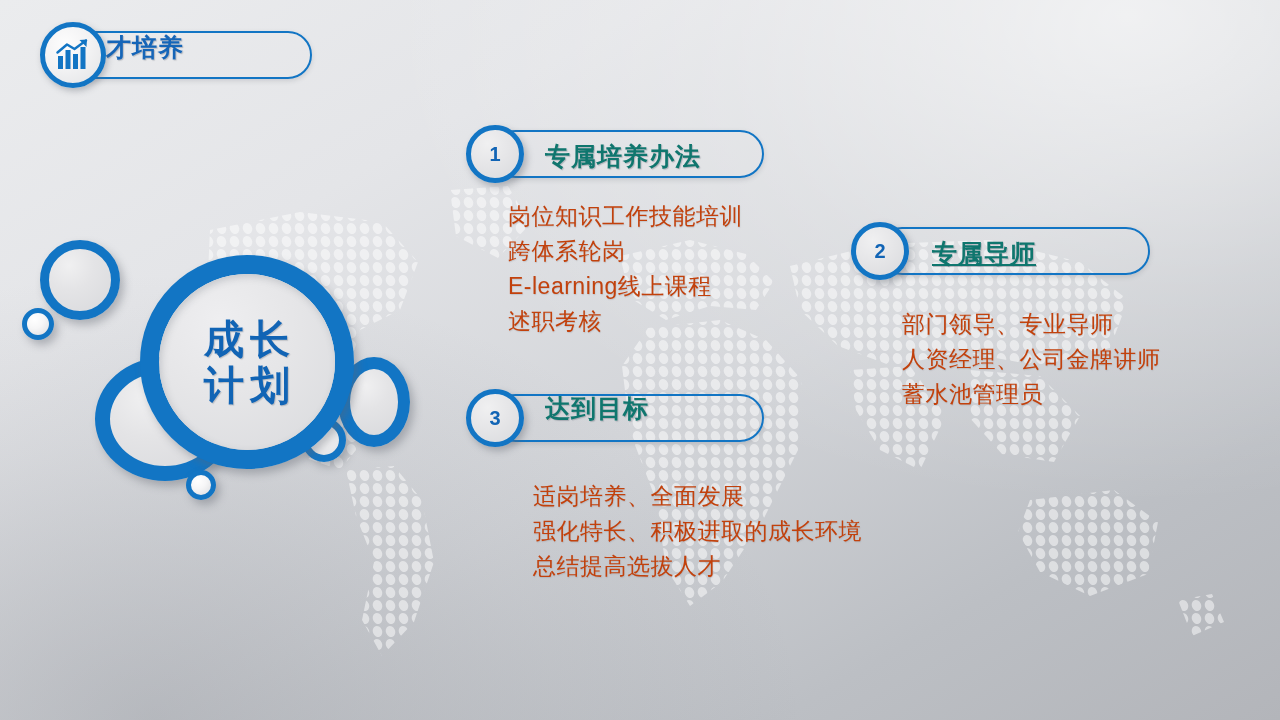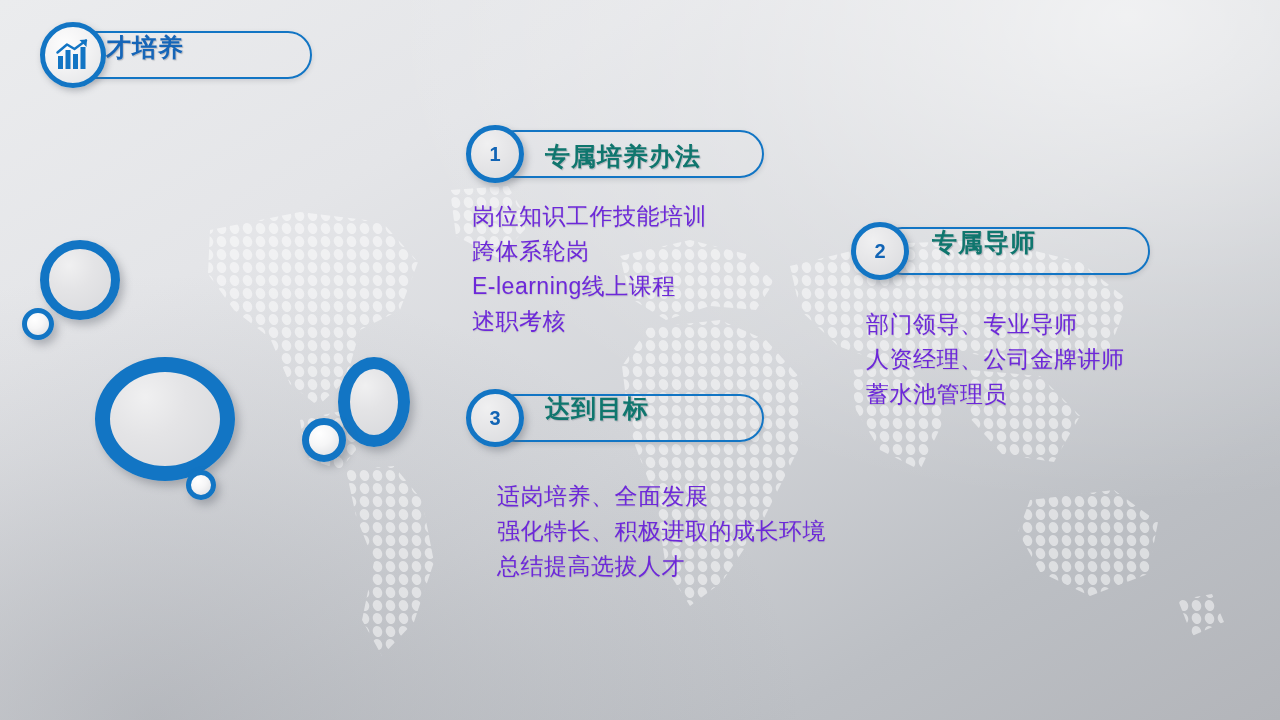--- a/index.html
+++ b/index.html
@@ -168,25 +168,26 @@
   }
   .sec-num {
     font-size: 20px;
     font-weight: bold;
     color: #1164b5;
     line-height: 1;
   }
   .sec-body {
     position: absolute;
     font-size: 23px;
-    color: #6d28d9;
+    color: #c2410c;
     line-height: 1.52;
     letter-spacing: 0.5px;
     white-space: pre-line;
     text-shadow: 0.5px 0.5px 1px rgba(135,140,150,0.30);
+    margin-left: 36px;
   }
 </style>
 </head>
 <body>
 
 <div id="slide">
 
   <div class="bg-base"></div>
   <div class="bg-glow"></div>
   <div class="bg-shade"></div>
@@ -237,39 +238,45 @@
     </div>
   </div>
 
   <div class="cluster">
     <div class="bub bub-tl bub-fill-gray bub-shadow"></div>
     <div class="bub bub-bl bub-fill-gray bub-shadow"></div>
     <div class="bub bub-br bub-fill-gray bub-shadow"></div>
     <div class="bub bub-sm-left bub-fill-white bub-shadow"></div>
     <div class="bub bub-sm-mid bub-fill-white bub-shadow"></div>
 
+    <div class="bub bub-main bub-shadow">
+      <div class="bub-main-inner">
+        <div class="bub-main-line">成长</div>
+        <div class="bub-main-line">计划</div>
+      </div>
+    </div>
 
     <div class="bub bub-sm-bot bub-fill-white bub-shadow"></div>
   </div>
 
   <div class="section">
     <div class="sec-pill" style="left:492px; top:130px; width:272px; height:48px;"></div>
     <div class="sec-title" style="left:545px; top:140px;">专属培养办法</div>
     <div class="sec-circle" style="left:466px; top:125px;">
       <span class="sec-num">1</span>
     </div>
     <div class="sec-body" style="left:472px; top:199px; width:420px;">岗位知识工作技能培训
 跨体系轮岗
 E-learning线上课程
 述职考核</div>
   </div>
 
   <div class="section">
     <div class="sec-pill" style="left:878px; top:227px; width:272px; height:48px;"></div>
-    <div class="sec-title" style="left:932px; top:226px;">专属导师</div>
+    <div class="sec-title" style="left:932px; top:237px;text-decoration:underline;">专属导师</div>
     <div class="sec-circle" style="left:851px; top:222px;">
       <span class="sec-num">2</span>
     </div>
     <div class="sec-body" style="left:866px; top:307px; width:400px;">部门领导、专业导师
 人资经理、公司金牌讲师
 蓄水池管理员</div>
   </div>
 
   <div class="section">
     <div class="sec-pill" style="left:492px; top:394px; width:272px; height:48px;"></div>

